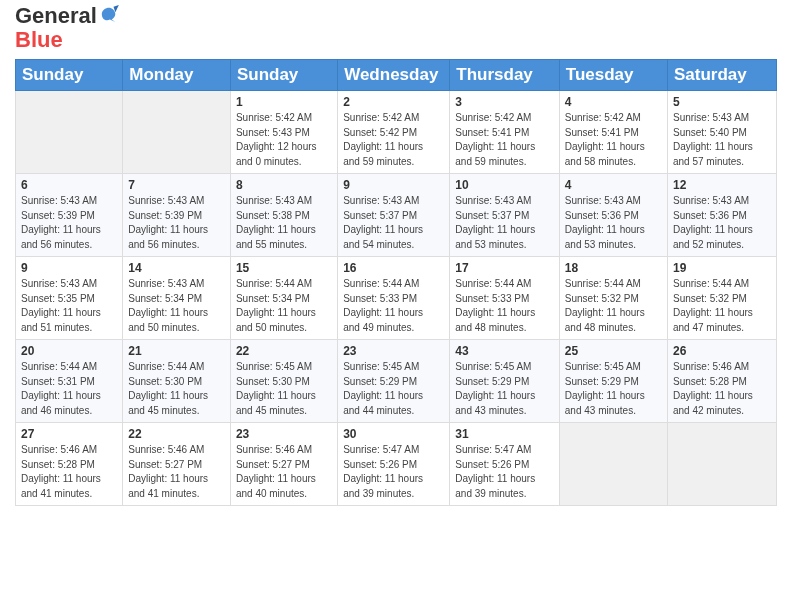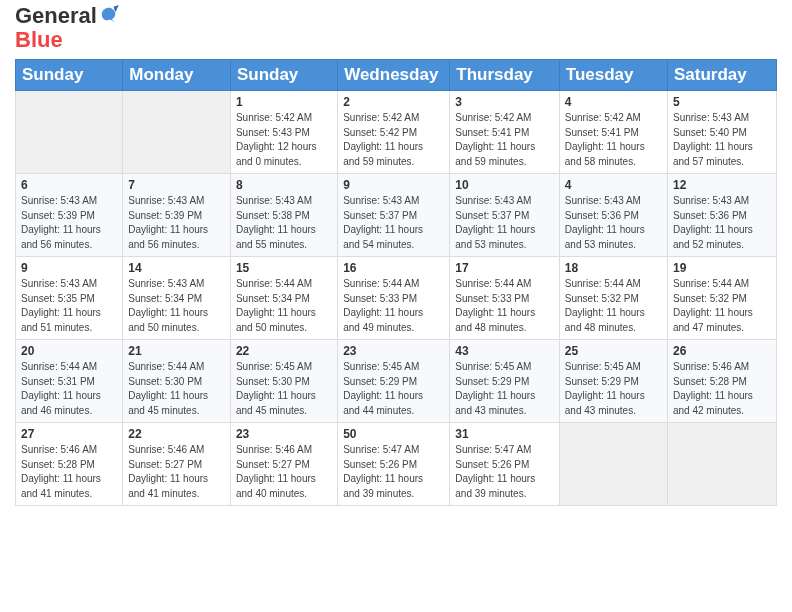--- a/index.html
+++ b/index.html
@@ -328,21 +328,21 @@
 and 41 minutes.</div>
           </td>
           <td>
             <span class="day-number">23</span>
             <div class="day-info" style="white-space: pre-line;">Sunrise: 5:46 AM
 Sunset: 5:27 PM
 Daylight: 11 hours
 and 40 minutes.</div>
           </td>
           <td>
-            <span class="day-number">50</span>
+            <span class="day-number">30</span>
             <div class="day-info" style="white-space: pre-line;">Sunrise: 5:47 AM
 Sunset: 5:26 PM
 Daylight: 11 hours
 and 39 minutes.</div>
           </td>
           <td>
             <span class="day-number">31</span>
             <div class="day-info" style="white-space: pre-line;">Sunrise: 5:47 AM
 Sunset: 5:26 PM
 Daylight: 11 hours

